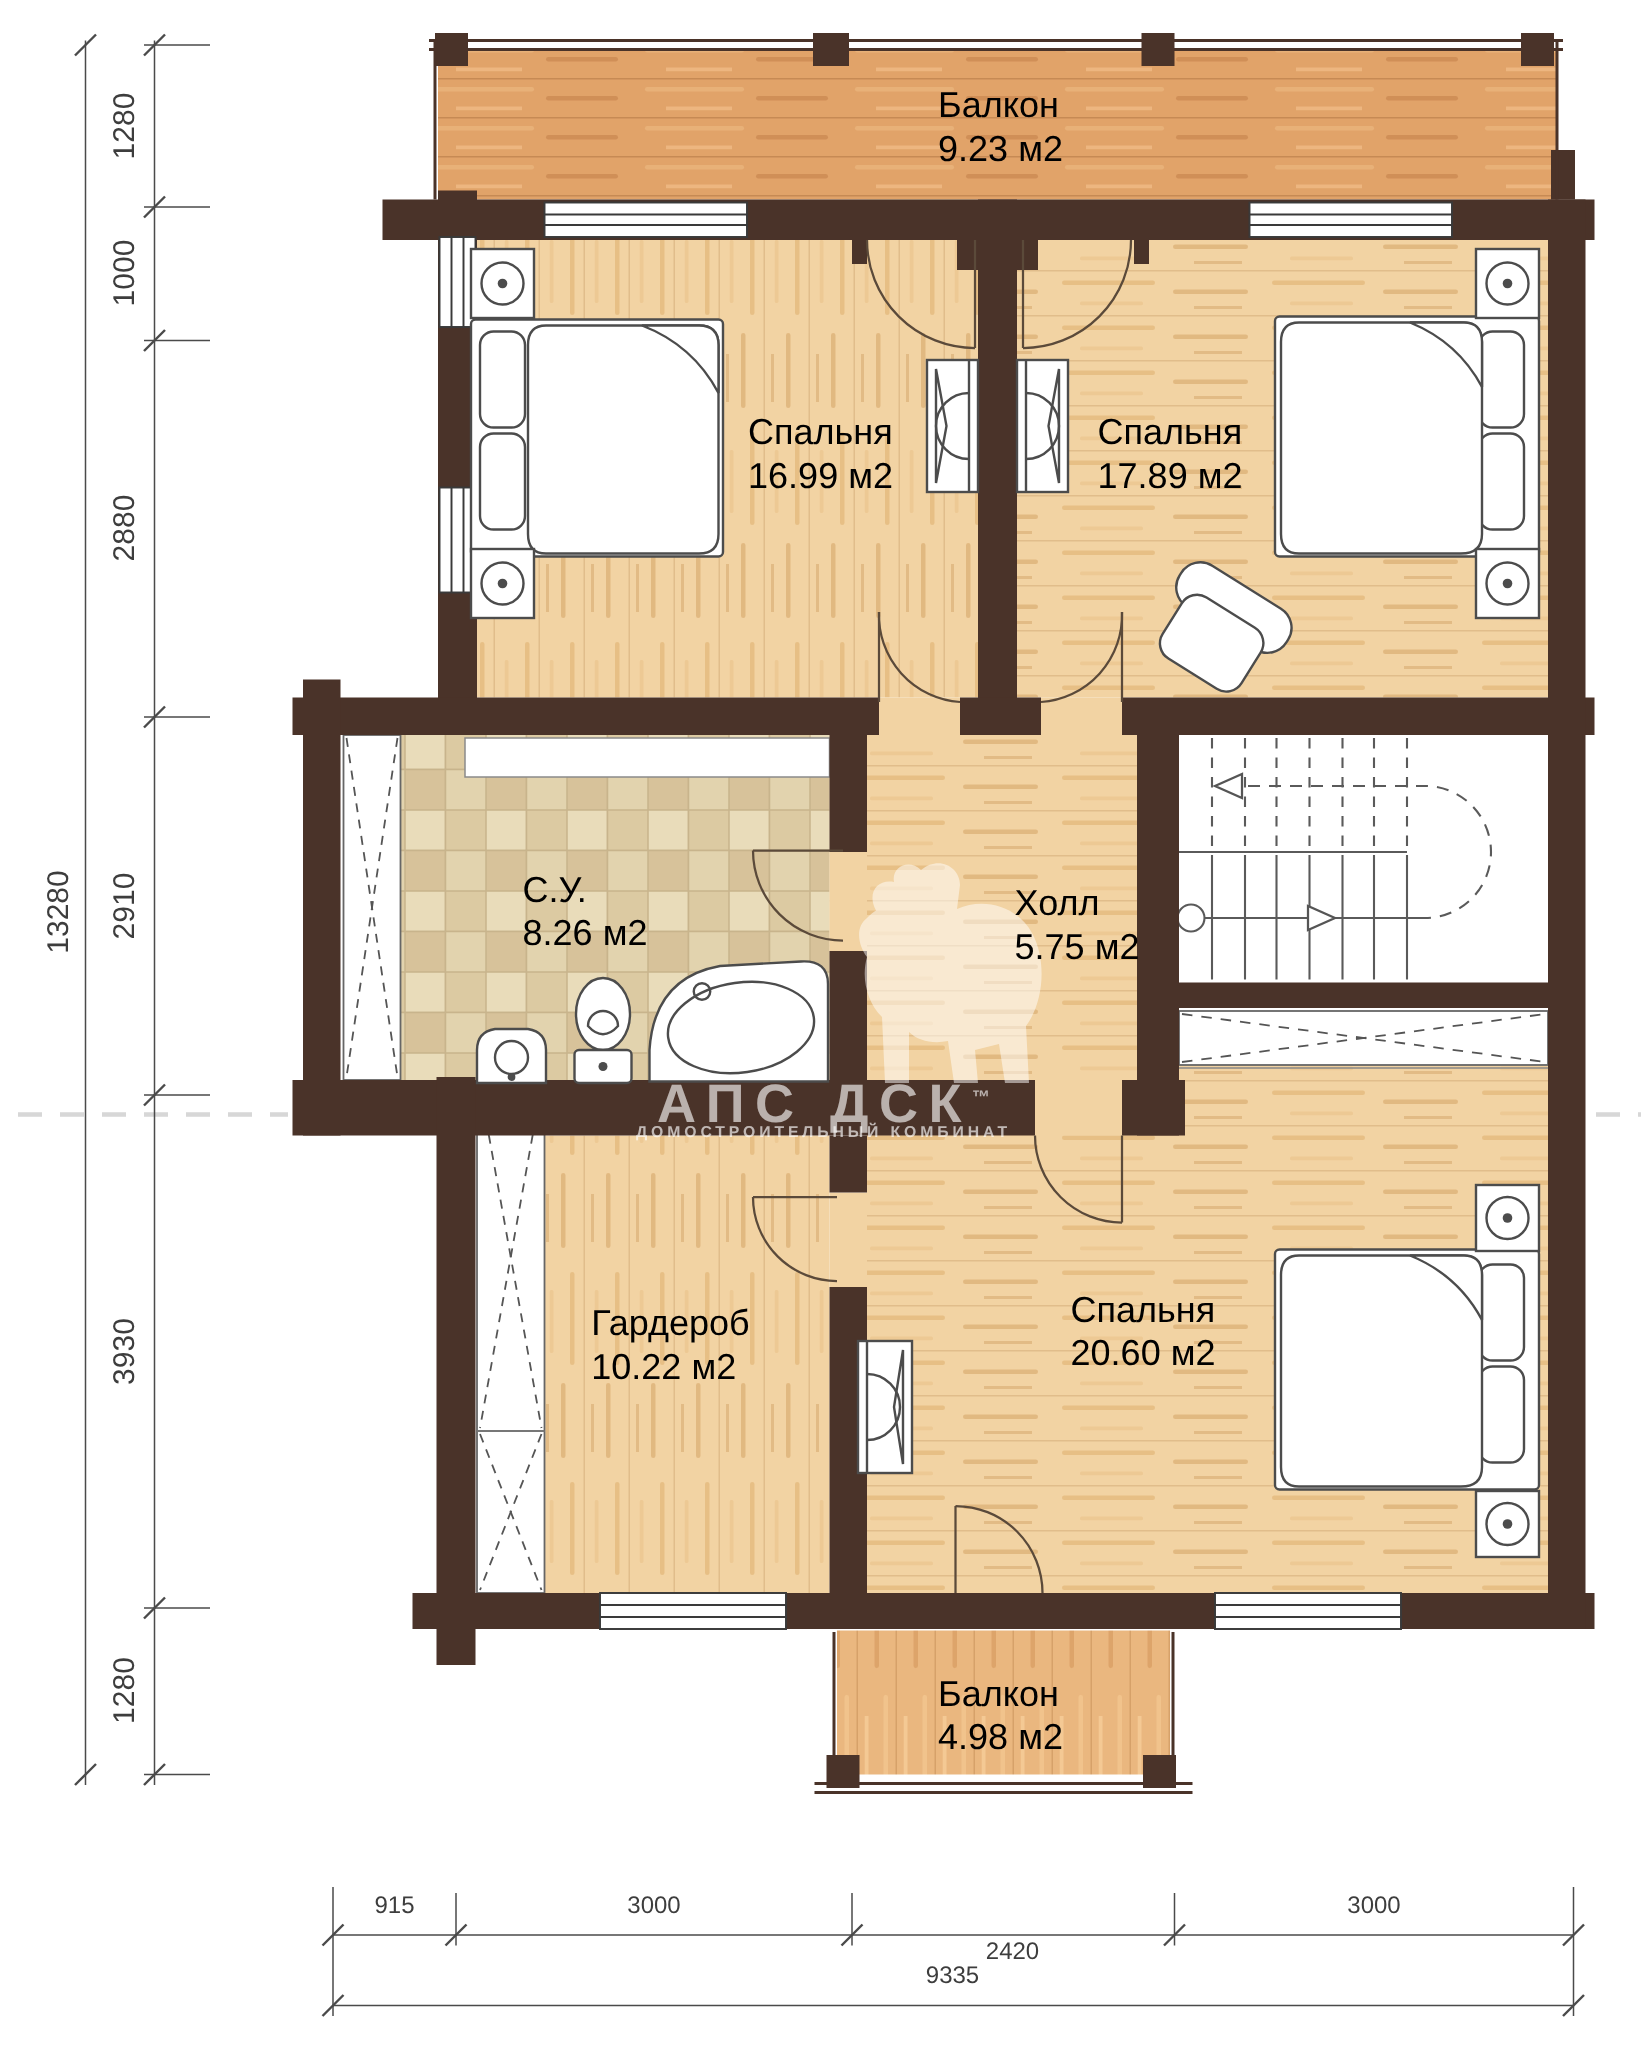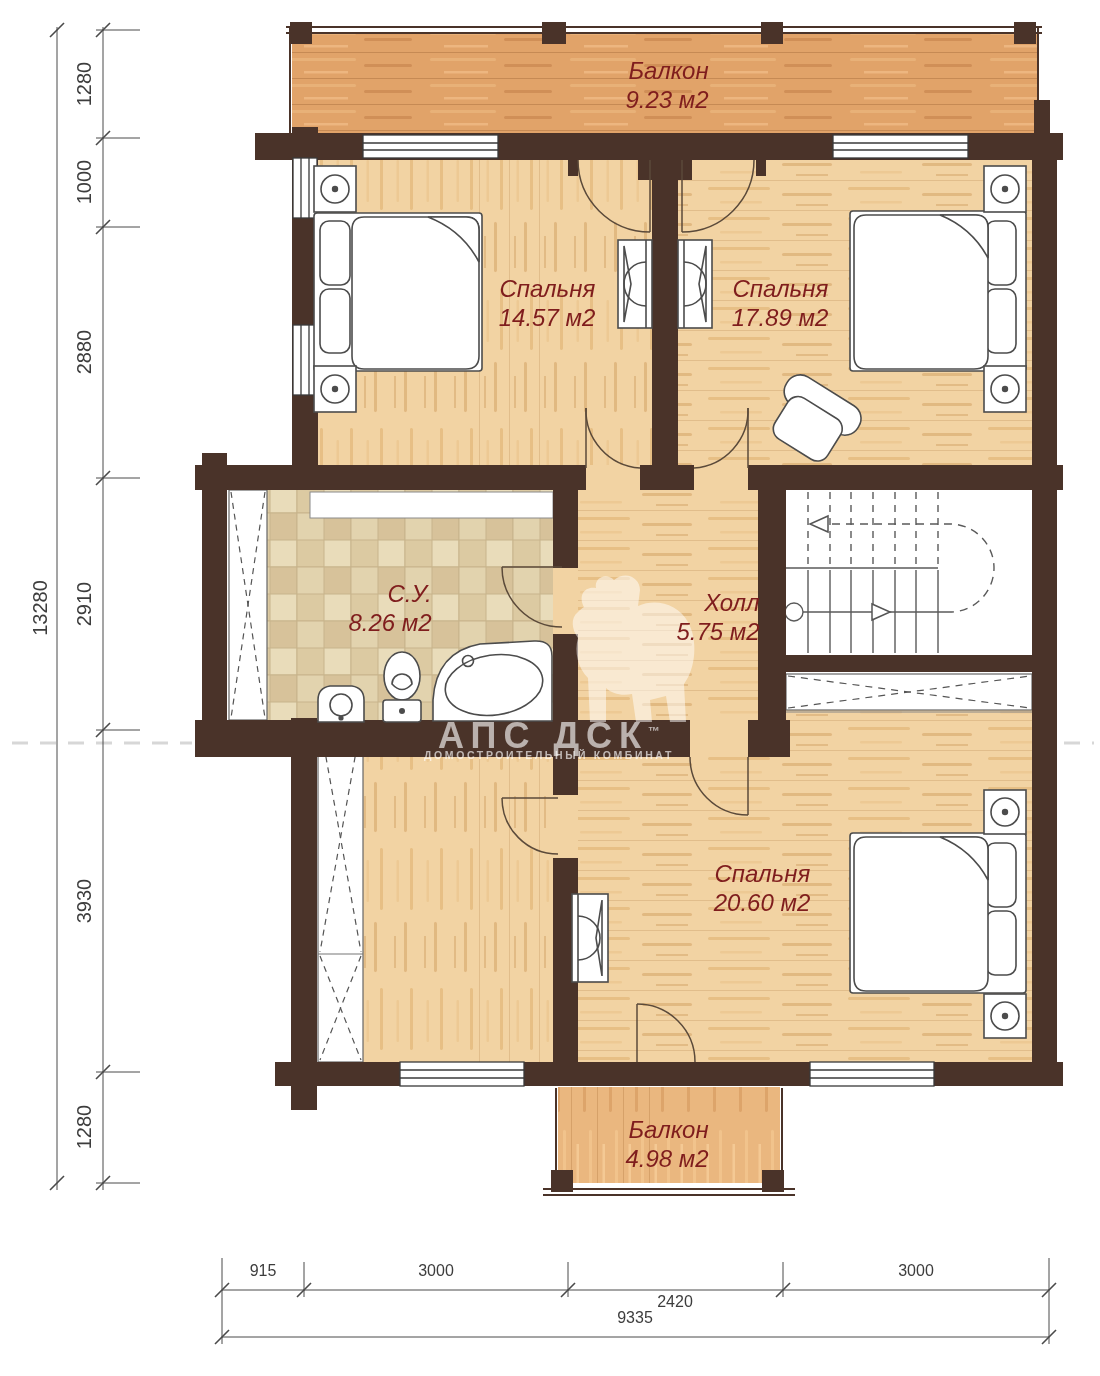--- a/index.html
+++ b/index.html
@@ -1,20 +1,20 @@
 <!DOCTYPE html>
 <html><head>
 <meta charset="utf-8">
 <style>
   html,body{margin:0;padding:0;background:#fff;}
   #canvas{position:relative;width:1100px;height:1376px;background:#fff;overflow:hidden;
           font-family:"Liberation Sans",sans-serif;}
   #plan-svg{position:absolute;left:0;top:0;}
-  .lbl{position:absolute;transform:translate(-50%,-50%);text-align:right;
-       color:#7f1d1d;font-size:24px;line-height:29px;white-space:nowrap;font-style:italic;}
+  .lbl{position:absolute;transform:translate(-50%,-50%);text-align:left;
+       color:#000000;font-size:24px;line-height:29px;white-space:nowrap;}
   .dim{position:absolute;transform:translate(-50%,-50%);color:#3d3d3d;font-size:16px;white-space:nowrap;}
   .dimv{position:absolute;transform:translate(-50%,-50%) rotate(-90deg);color:#3d3d3d;font-size:20px;white-space:nowrap;}
   .wm-logo{position:absolute;transform:translate(-50%,-50%);color:rgba(255,255,255,0.62);
            font-weight:bold;font-size:36px;letter-spacing:7px;white-space:nowrap;}
   .wm-logo sup{font-size:12px;letter-spacing:0;}
   .wm-sub{position:absolute;transform:translate(-50%,-50%);color:rgba(255,255,255,0.65);
           font-weight:bold;font-size:10.5px;letter-spacing:2.6px;white-space:nowrap;text-align:right;}
 </style>
 </head>
 <body>
@@ -398,33 +398,37 @@
            L 650,700 L 652,722 L 636,722 L 632,694 C 622,696 612,694 606,688 L 606,722 L 590,722
            L 588,678 C 578,668 574,652 578,638 C 572,630 570,618 578,612 C 580,610 582,608 584,607 Z"></path>
 </svg>
 
 <div class="lbl" style="left:667px;top:85px;">
   <div>Балкон</div>
   <div>9.23 м2</div>
 </div>
 <div class="lbl" style="left:547px;top:303px;">
   <div>Спальня</div>
-  <div>14.57 м2</div>
+  <div>16.99 м2</div>
 </div>
 <div class="lbl" style="left:780px;top:303px;">
   <div>Спальня</div>
   <div>17.89 м2</div>
 </div>
 <div class="lbl" style="left:390px;top:608px;">
   <div>С.У.</div>
   <div>8.26 м2</div>
 </div>
 <div class="lbl" style="left:718px;top:617px;">
   <div>Холл</div>
   <div>5.75 м2</div>
+</div>
+<div class="lbl" style="left:447px;top:897px;">
+  <div>Гардероб</div>
+  <div>10.22 м2</div>
 </div>
 <div class="lbl" style="left:762px;top:888px;">
   <div>Спальня</div>
   <div>20.60 м2</div>
 </div>
 <div class="lbl" style="left:667px;top:1144px;">
   <div>Балкон</div>
   <div>4.98 м2</div>
 </div>
 

